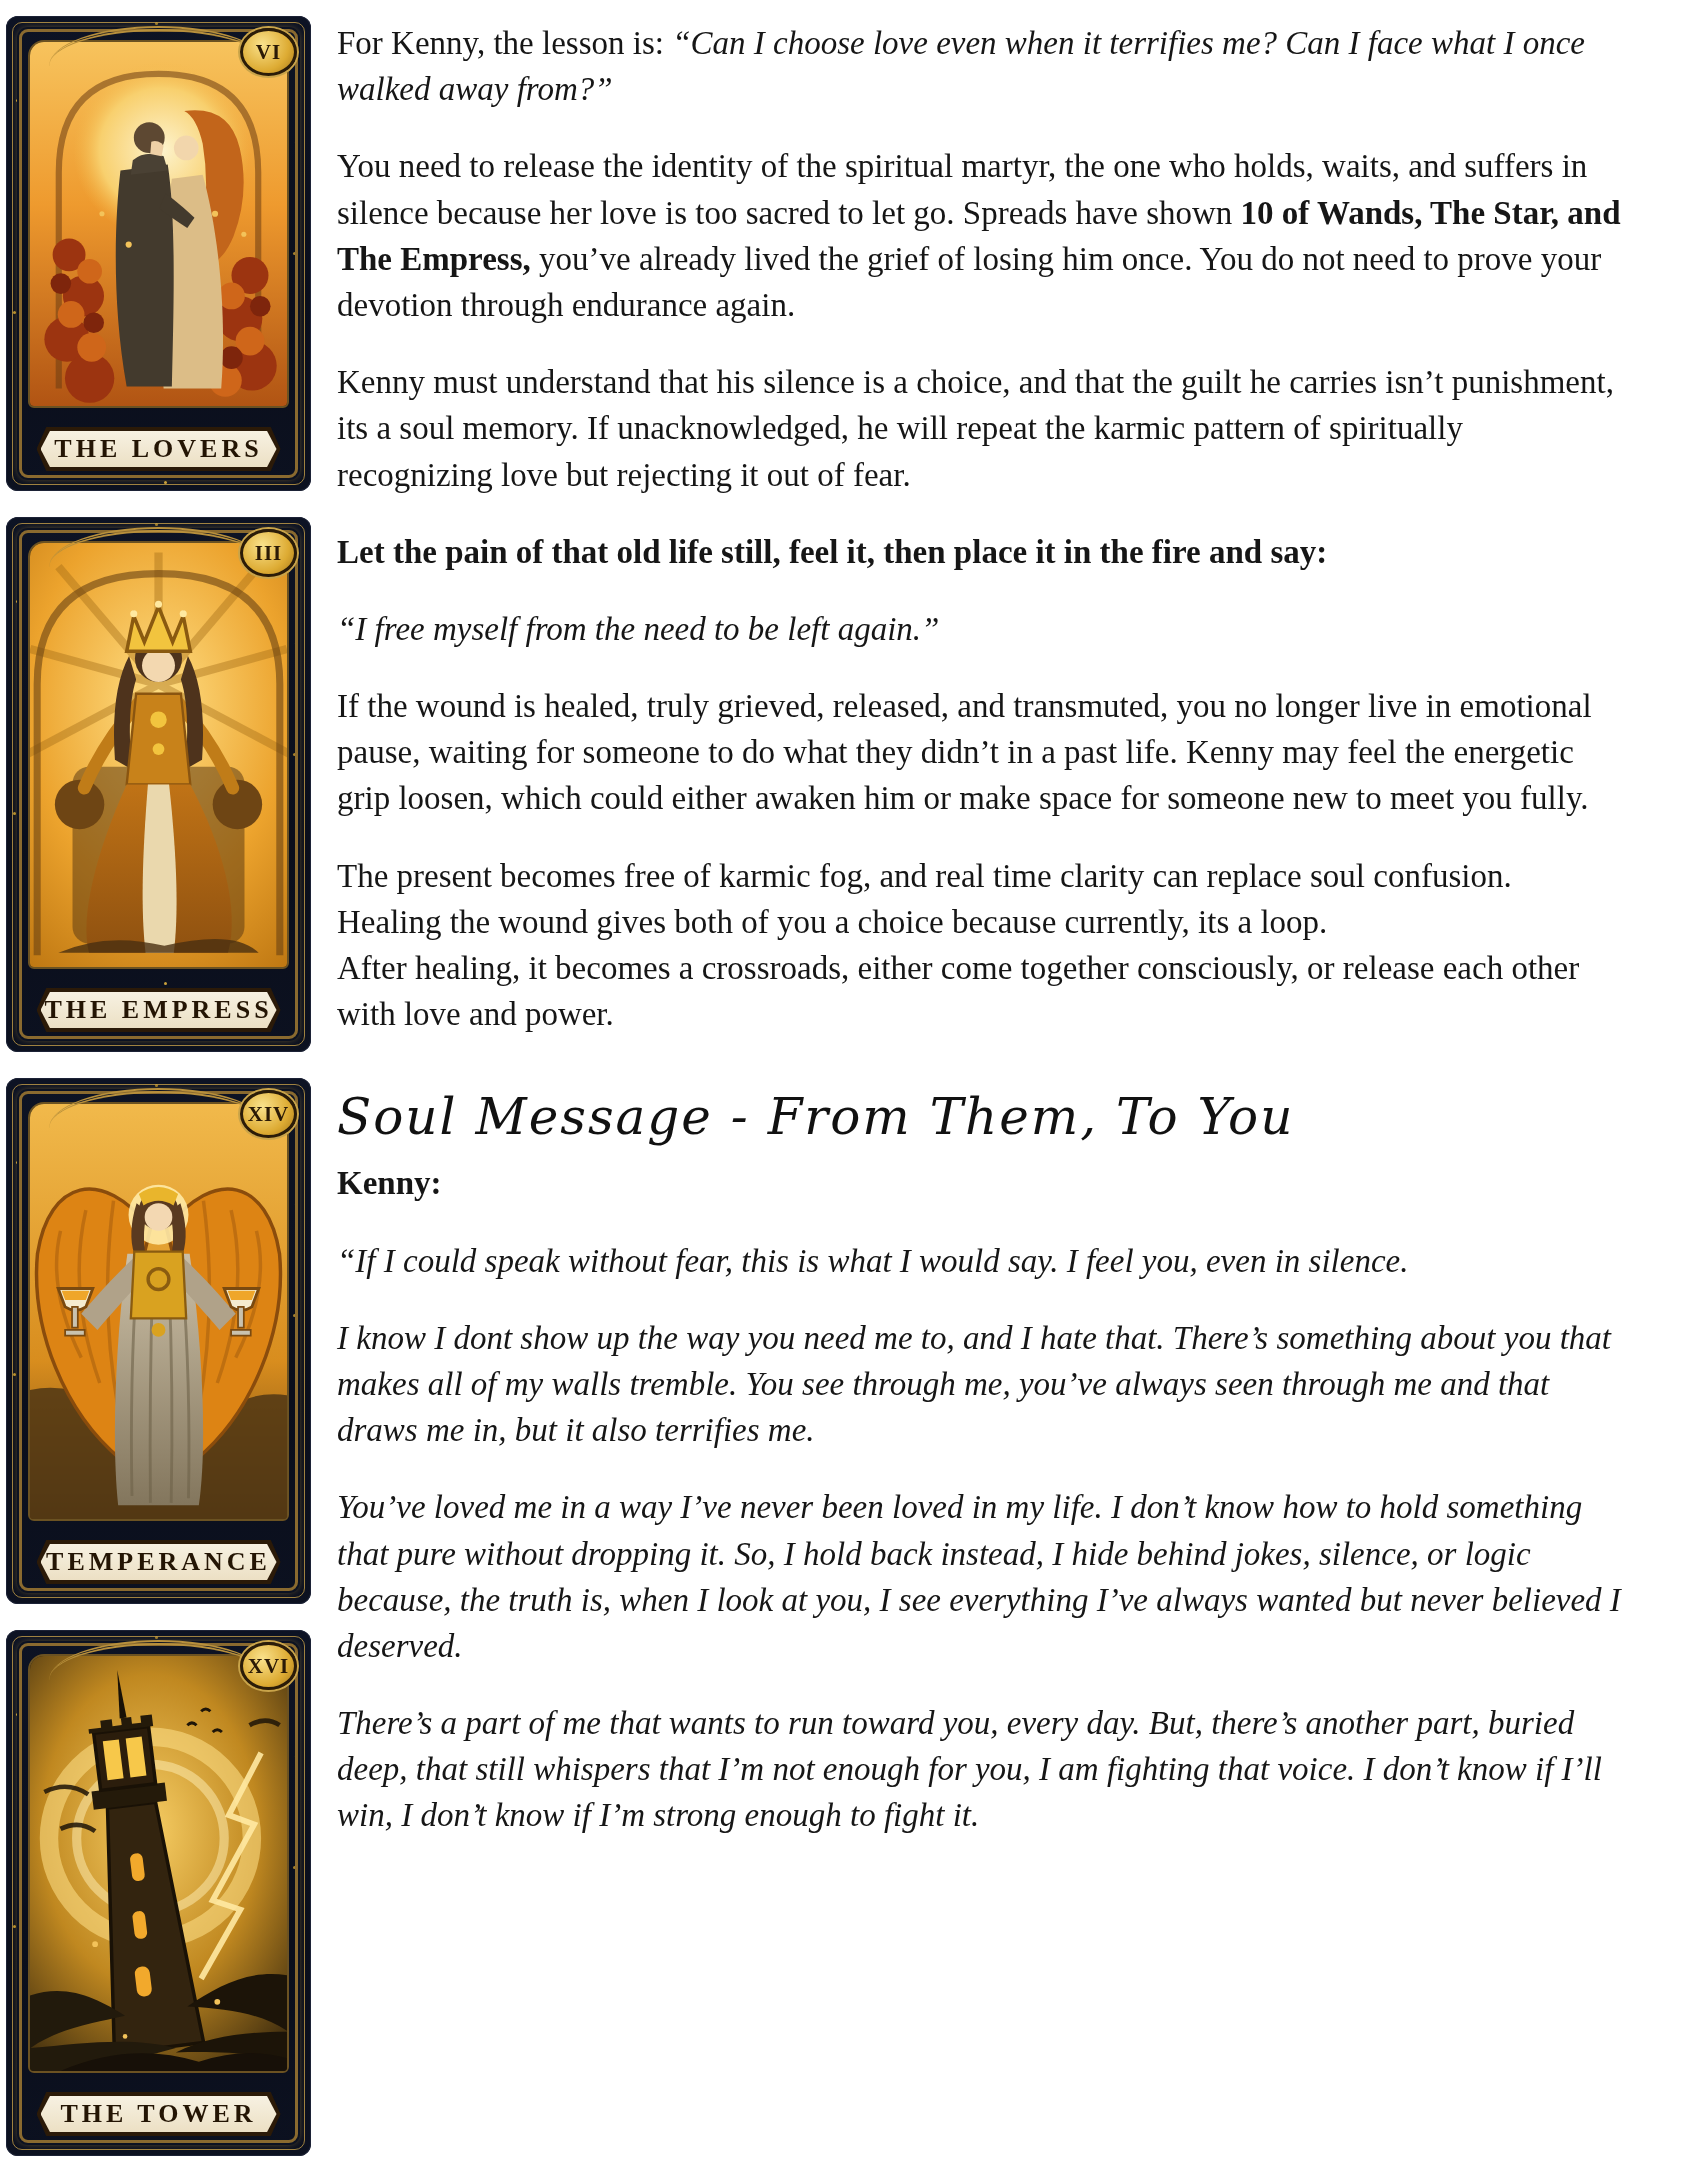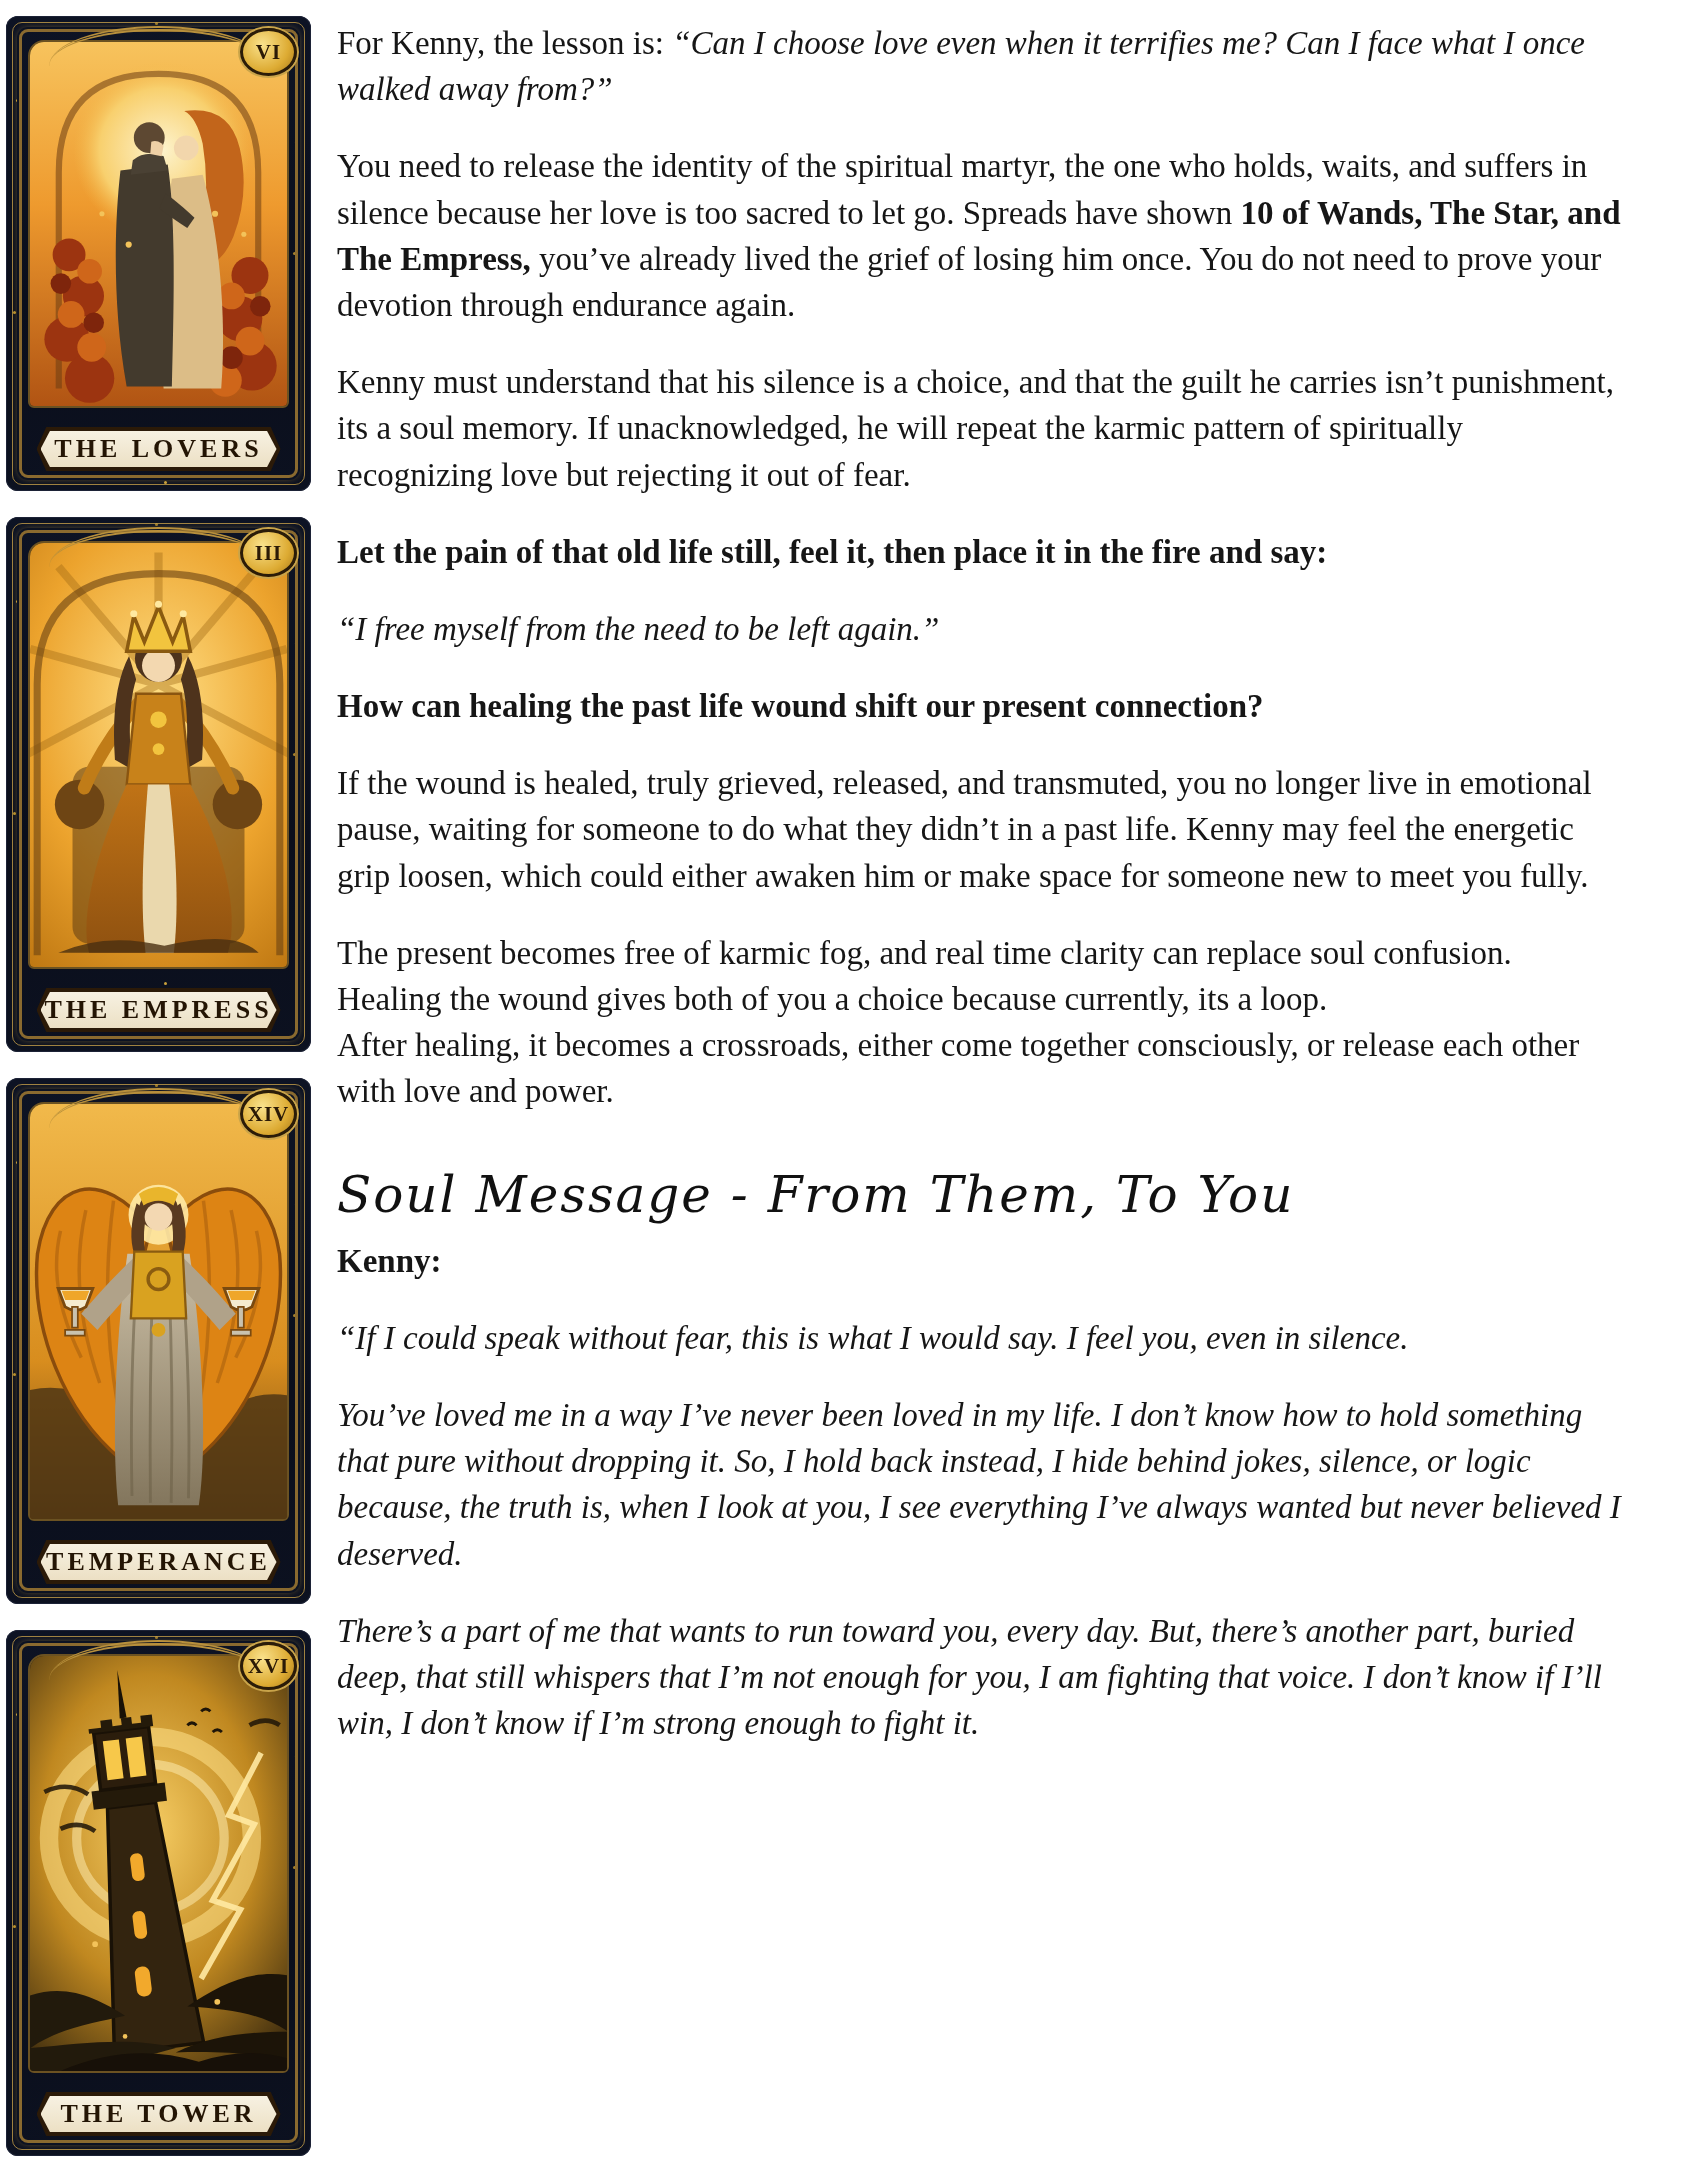--- a/index.html
+++ b/index.html
@@ -381,30 +381,30 @@
 
 
   <p><span>You need to release the identity of the spiritual martyr, the one who holds, waits, and suffers in silence because her love is too sacred to let go. Spreads have shown </span><strong>10 of Wands, The Star, and The Empress,</strong><span> you’ve already lived the grief of losing him once. You do not need to prove your devotion through endurance again.</span></p>
 
   <p>Kenny must understand that his silence is a choice, and that the guilt he carries isn’t punishment, its a soul memory. If unacknowledged, he will repeat the karmic pattern of spiritually recognizing love but rejecting it out of fear.</p>
 
   <h2 class="subhead">Let the pain of that old life still, feel it, then place it in the fire and say:</h2>
 
   <p class="italic">“I free myself from the need to be left again.”</p>
 
-  <h2 class="subhead">How can healing the past life wound shift our present connection?</h2>
 
   <p>If the wound is healed, truly grieved, released, and transmuted, you no longer live in emotional pause, waiting for someone to do what they didn’t in a past life. Kenny may feel the energetic grip loosen, which could either awaken him or make space for someone new to meet you fully.</p>
 
   <p class="preline gap-top">The present becomes free of karmic fog, and real time clarity can replace soul confusion.
 Healing the wound gives both of you a choice because currently, its a loop.
 After healing, it becomes a crossroads, either come together consciously, or release each other with love and power.</p>
 
   <h1 class="script-heading">Soul Message - From Them, To You</h1>
 
   <p class="speaker-label">Kenny:</p>
 
   <p class="italic msg">“If I could speak without fear, this is what I would say. I feel you, even in silence.</p>
+  <p class="italic msg">I know I dont show up the way you need me to, and I hate that. There’s something about you that makes all of my walls tremble. You see through me, you’ve always seen through me and that draws me in, but it also terrifies me.</p>
   <p class="italic msg">You’ve loved me in a way I’ve never been loved in my life. I don’t know how to hold something that pure without dropping it. So, I hold back instead, I hide behind jokes, silence, or logic because, the truth is, when I look at you, I see everything I’ve always wanted but never believed I deserved.</p>
   <p class="italic msg">There’s a part of me that wants to run toward you, every day. But, there’s another part, buried deep, that still whispers that I’m not enough for you, I am fighting that voice. I don’t know if I’ll win, I don’t know if I’m strong enough to fight it.</p>
 
 </main>
 
 
 </body></html>

